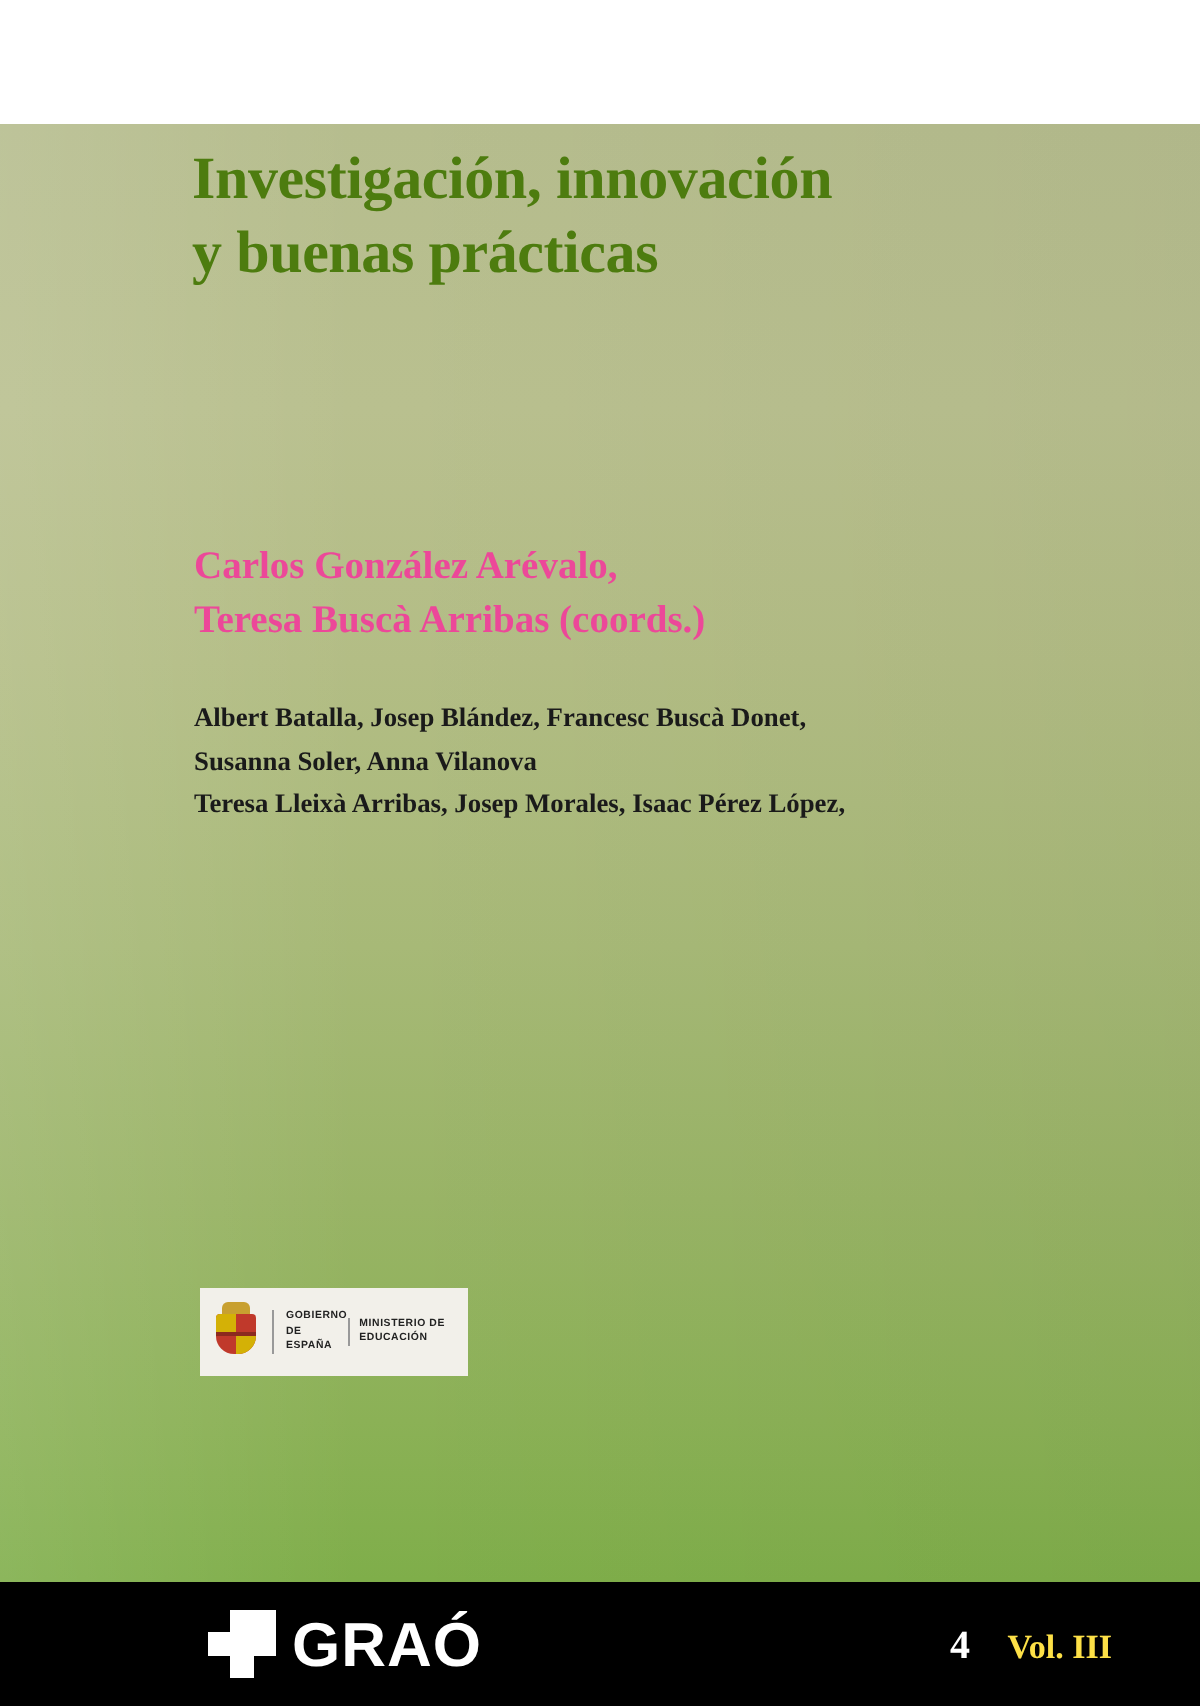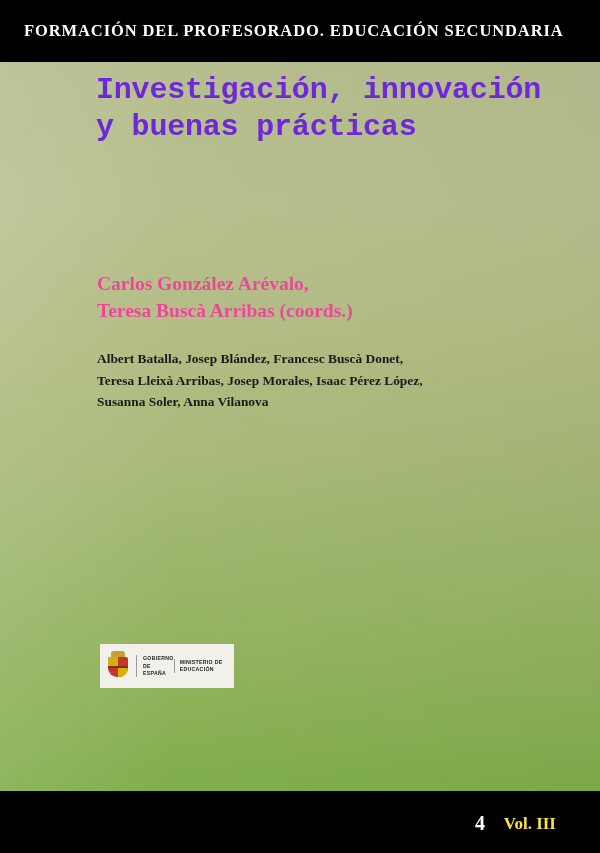--- a/index.html
+++ b/index.html
@@ -74,25 +74,25 @@
   .main-title {
     font-family: "Liberation Serif", serif;
     font-weight: bold;
     font-size: 39px;
     line-height: 1.05;
     color: #111111;
     letter-spacing: 0.5px;
     margin: 0 0 10px 0;
   }
   .subtitle {
-    font-family: Liberation Mono, monospace;
+    font-family: Liberation Serif, serif;
     font-weight: bold;
     font-size: 30px;
     line-height: 1.22;
-    color: #6d28d9;
+    color: #4d7c0f;
     margin: 0;
     letter-spacing: -0.2px;
   }
   
   .coords {
     position: absolute;
     left: 97px;
     top: 271px;
     width: 460px;
     font-family: "Liberation Serif", serif;
@@ -243,42 +243,39 @@
     font-weight: bold;
     font-size: 17px;
     color: #fde047;
   }
 </style>
 </head>
 <body>
 
 <div class="cover">
 
-  <div class="top-banner">
-    <div class="series-label">FORMACIÓN DEL PROFESORADO. EDUCACIÓN SECUNDARIA</div>
-  </div>
 
   <div class="field"></div>
 
   <div class="title-block">
     <p class="subtitle">
       <span>Investigación, innovación</span><br>
       <span>y buenas prácticas</span>
     </p>
   </div>
 
   <div class="coords">
     <div>Carlos González Arévalo,</div>
     <div>Teresa Buscà Arribas (coords.)</div>
   </div>
 
   <div class="authors">
     <div>Albert Batalla, Josep Blández, Francesc Buscà Donet,</div>
+    <div>Susanna Soler, Anna Vilanova</div>
     <div>Teresa Lleixà Arribas, Josep Morales, Isaac Pérez López,</div>
-    <div>Susanna Soler, Anna Vilanova</div>
   </div>
 
   <div class="ministry">
     <div class="shield">
       <div class="crown"></div>
       <div class="body">
         <div class="q1"></div>
         <div class="q2"></div>
         <div class="bar"></div>
       </div>
@@ -287,17 +284,25 @@
       <span>GOBIERNO</span>
       <span class="l2">DE ESPAÑA</span>
     </div>
     <div class="ministry-right">
       <span>MINISTERIO</span>
       <span class="l2">DE EDUCACIÓN</span>
     </div>
   </div>
 
   <div class="bottom-bar">
+    <div class="publisher">
+      <div class="grao-mark">
+        <div class="cut a"></div>
+        <div class="cut b"></div>
+        <div class="cut c"></div>
+      </div>
+      <div class="grao-name">GRAÓ</div>
+    </div>
     <div class="number">4</div>
     <div class="volume">Vol. III</div>
   </div>
 
 </div>
 
 </body></html>

